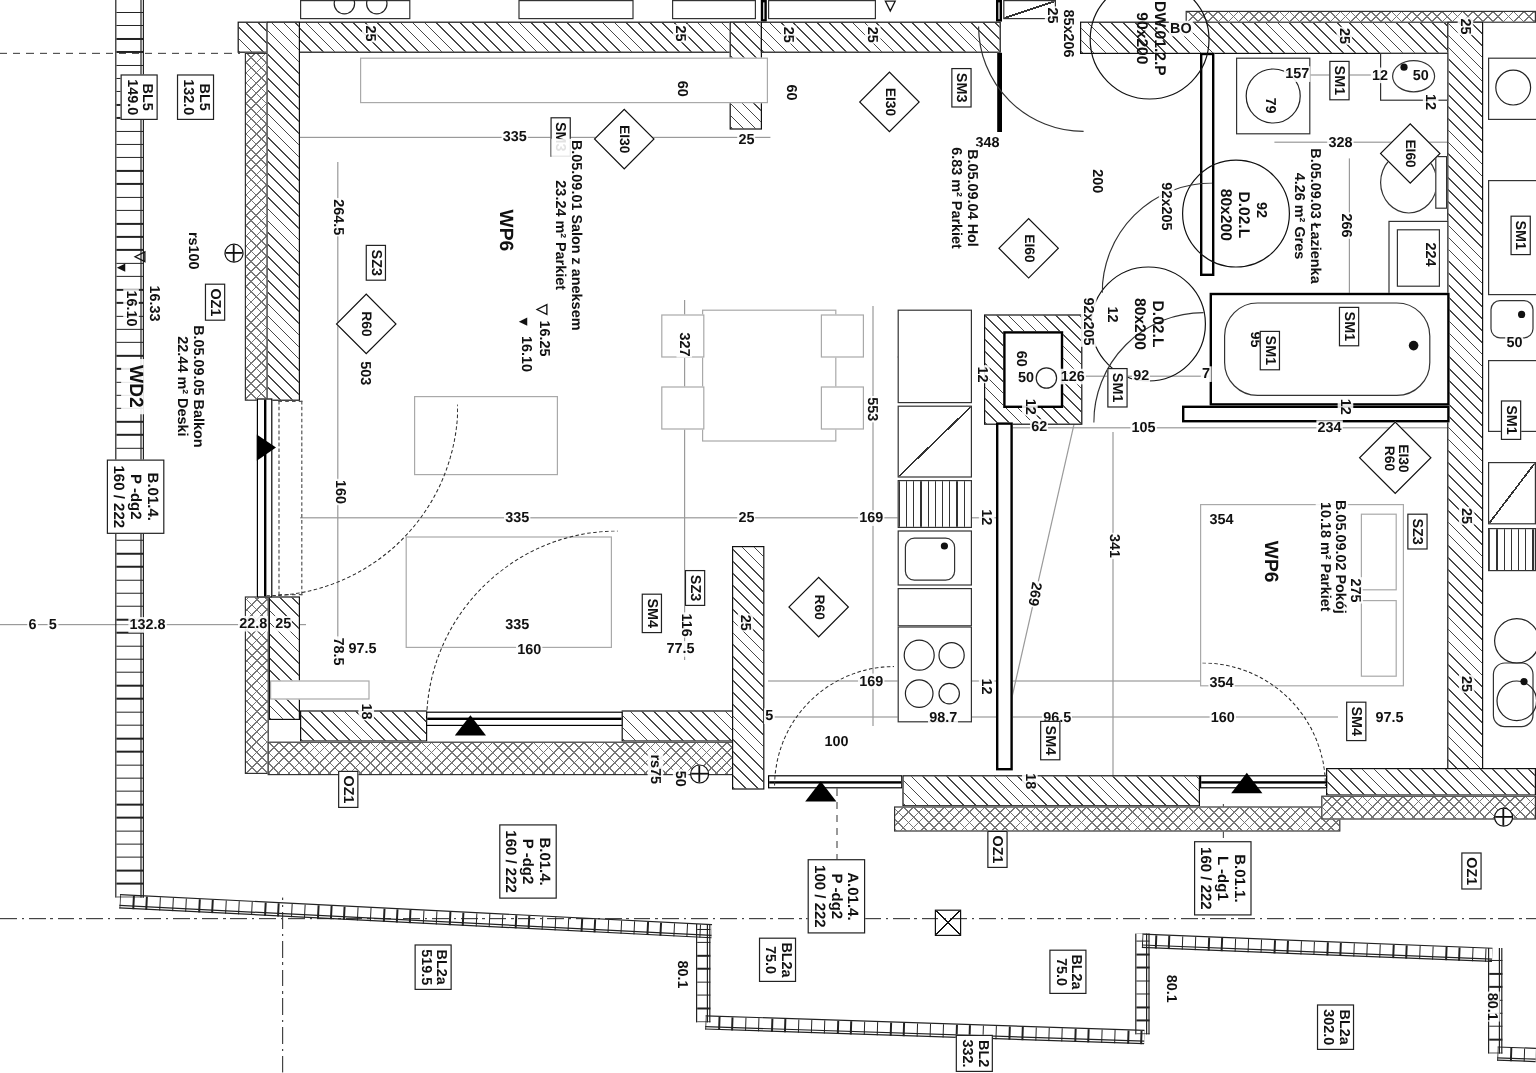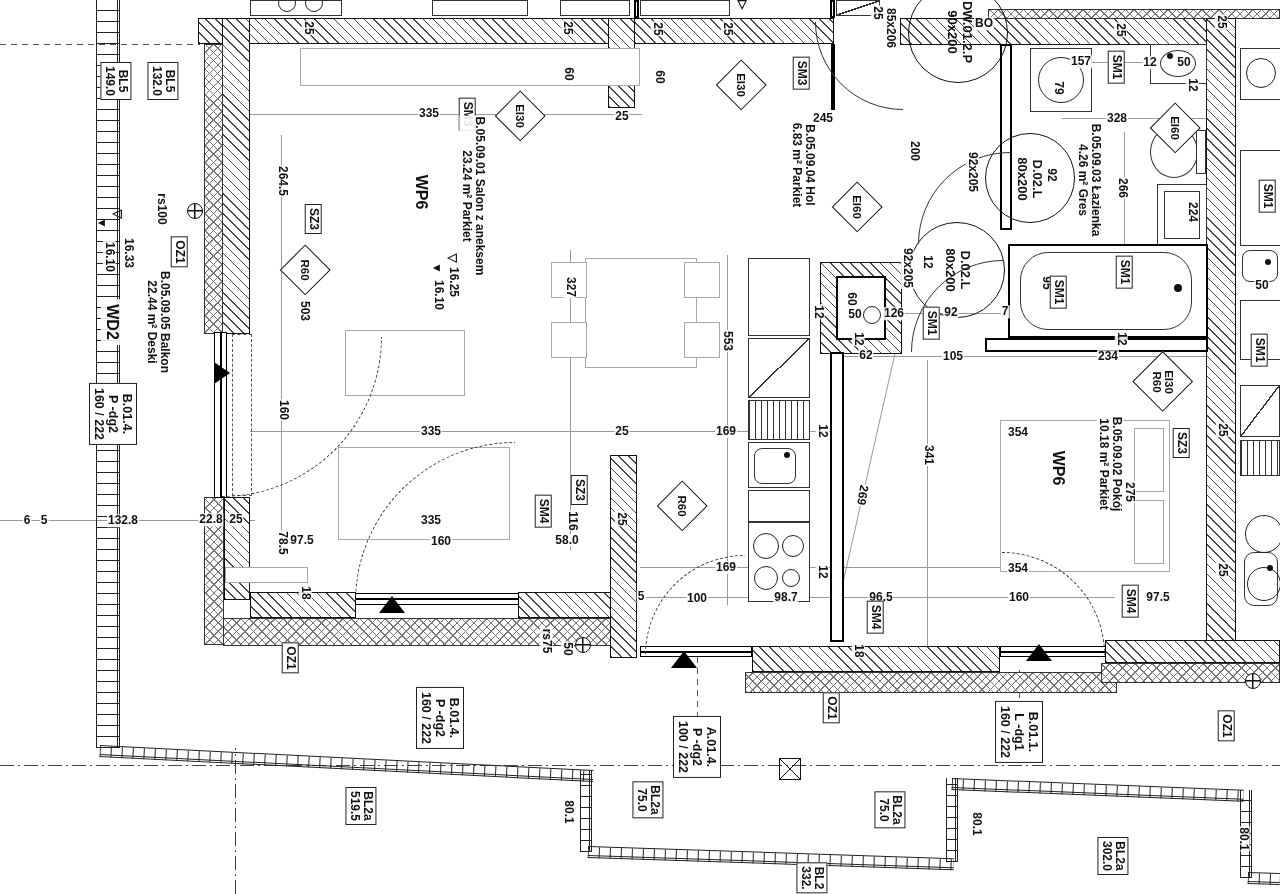--- a/index.html
+++ b/index.html
@@ -241,21 +241,21 @@
 R60</span>
     </div>
     <div class="lbl" style="left: 308px; top: 28px; transform: translate(-50%, -50%) rotate(90deg);">25</div>
     <div class="lbl" style="left: 429px; top: 114px; transform: translate(-50%, -50%);">335</div>
     <div class="lbl" style="left: 568px; top: 74px; transform: translate(-50%, -50%) rotate(90deg);">60</div>
     <div class="lbl" style="left: 622px; top: 117px; transform: translate(-50%, -50%);">25</div>
     <div class="lbl" style="left: 567px; top: 28px; transform: translate(-50%, -50%) rotate(90deg);">25</div>
     <div class="lbl" style="left: 657px; top: 29px; transform: translate(-50%, -50%) rotate(90deg);">25</div>
     <div class="lbl" style="left: 727px; top: 29px; transform: translate(-50%, -50%) rotate(90deg);">25</div>
     <div class="lbl" style="left: 659px; top: 77px; transform: translate(-50%, -50%) rotate(90deg);">60</div>
-    <div class="lbl" style="left: 823px; top: 119px; transform: translate(-50%, -50%);">245</div>
+    <div class="lbl" style="left: 823px; top: 119px; transform: translate(-50%, -50%);">348</div>
     <div class="lbl box" style="left: 467px; top: 114px; transform: translate(-50%, -50%) rotate(90deg);">SM3</div>
     <div class="lbl box" style="left: 801px; top: 73px; transform: translate(-50%, -50%) rotate(90deg);">SM3</div>
     <div class="lbl" style="left: 282px; top: 181px; transform: translate(-50%, -50%) rotate(90deg);">264.5</div>
     <div class="lbl box" style="left: 313px; top: 219px; transform: translate(-50%, -50%) rotate(90deg);">SZ3</div>
     <div class="lbl" style="left: 304px; top: 311px; transform: translate(-50%, -50%) rotate(90deg);">503</div>
     <div class="lbl" style="left: 570px; top: 287px; transform: translate(-50%, -50%) rotate(90deg);">327</div>
     <div class="lbl" style="left: 727px; top: 341px; transform: translate(-50%, -50%) rotate(90deg);">553</div>
     <div class="lbl" style="left: 161px; top: 209px; transform: translate(-50%, -50%) rotate(90deg);">rs100</div>
     <div class="lbl nobg" style="left: 117px; top: 214px; transform: translate(-50%, -50%) rotate(90deg);">▽</div>
     <div class="lbl nobg" style="left: 101px; top: 223px; transform: translate(-50%, -50%) rotate(90deg);">▼</div>
@@ -290,26 +290,26 @@
     <div class="lbl" style="left: 123px; top: 521px; transform: translate(-50%, -50%);">132.8</div>
     <div class="lbl" style="left: 211px; top: 520px; transform: translate(-50%, -50%);">22.8</div>
     <div class="lbl" style="left: 236px; top: 520px; transform: translate(-50%, -50%);">25</div>
     <div class="lbl" style="left: 282px; top: 543px; transform: translate(-50%, -50%) rotate(90deg);">78.5</div>
     <div class="lbl" style="left: 302px; top: 541px; transform: translate(-50%, -50%);">97.5</div>
     <div class="lbl" style="left: 305px; top: 593px; transform: translate(-50%, -50%) rotate(90deg);">18</div>
     <div class="lbl box" style="left: 290px; top: 658px; transform: translate(-50%, -50%) rotate(90deg);">OZ1</div>
     <div class="lbl box" style="left: 543px; top: 511px; transform: translate(-50%, -50%) rotate(90deg);">SM4</div>
     <div class="lbl box" style="left: 579px; top: 490px; transform: translate(-50%, -50%) rotate(90deg);">SZ3</div>
     <div class="lbl" style="left: 572px; top: 521px; transform: translate(-50%, -50%) rotate(90deg);">116</div>
-    <div class="lbl" style="left: 567px; top: 541px; transform: translate(-50%, -50%);">58.0</div>
+    <div class="lbl" style="left: 567px; top: 541px; transform: translate(-50%, -50%);">77.5</div>
     <div class="lbl" style="left: 621px; top: 519px; transform: translate(-50%, -50%) rotate(90deg);">25</div>
     <div class="lbl" style="left: 546px; top: 641px; transform: translate(-50%, -50%) rotate(90deg);">rs75</div>
     <div class="lbl" style="left: 567px; top: 649px; transform: translate(-50%, -50%) rotate(90deg);">50</div>
     <div class="lbl" style="left: 641px; top: 597px; transform: translate(-50%, -50%);">5</div>
-    <div class="lbl" style="left: 697px; top: 599px; transform: translate(-50%, -50%);">100</div>
+    <div class="lbl" style="left: 697px; top: 618px; transform: translate(-50%, -50%);">100</div>
     <div class="lbl" style="left: 726px; top: 568px; transform: translate(-50%, -50%);">169</div>
     <div class="lbl" style="left: 786px; top: 598px; transform: translate(-50%, -50%);">98.7</div>
     <div class="lbl" style="left: 822px; top: 572px; transform: translate(-50%, -50%) rotate(90deg);">12</div>
     <div class="lbl" style="left: 881px; top: 598px; transform: translate(-50%, -50%);">96.5</div>
     <div class="lbl" style="left: 858px; top: 651px; transform: translate(-50%, -50%) rotate(90deg);">18</div>
     <div class="lbl box" style="left: 875px; top: 617px; transform: translate(-50%, -50%) rotate(90deg);">SM4</div>
     <div class="lbl box" style="left: 831px; top: 708px; transform: translate(-50%, -50%) rotate(90deg);">OZ1</div>
     <div class="lbl doorbox" style="left: 697px; top: 747px; transform: translate(-50%, -50%) rotate(90deg);">A.01.4.
 P  -dg2
 100 / 222</div>

